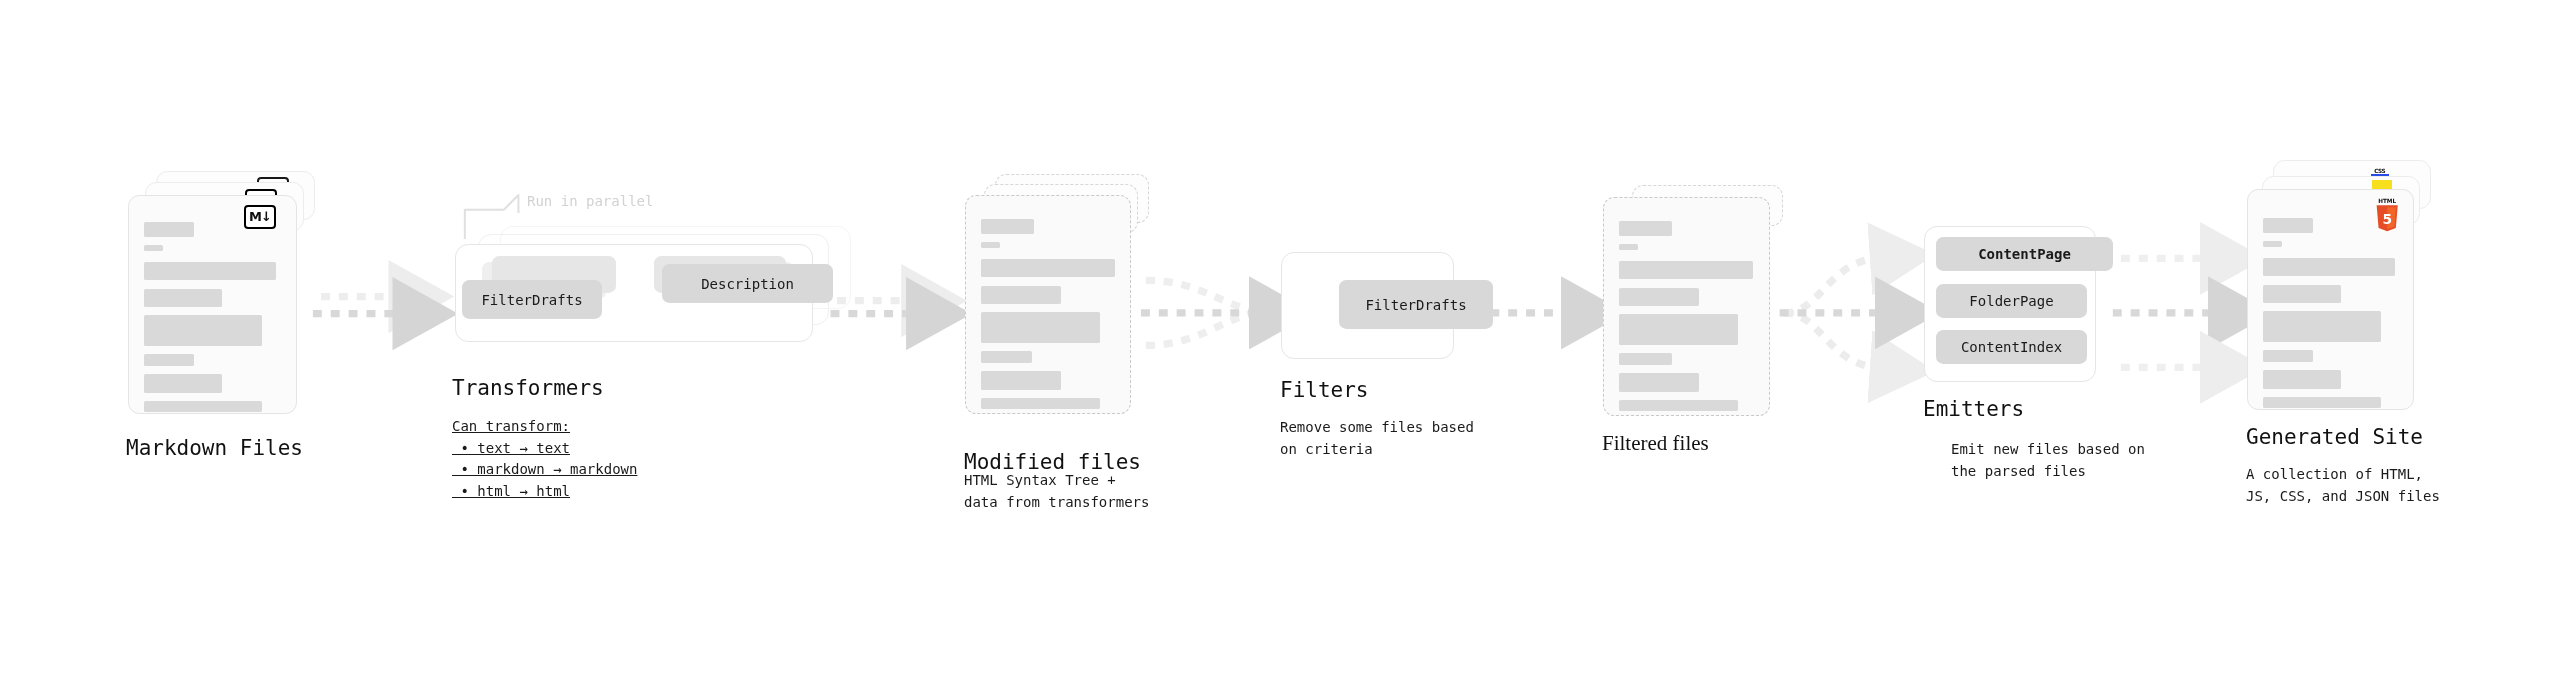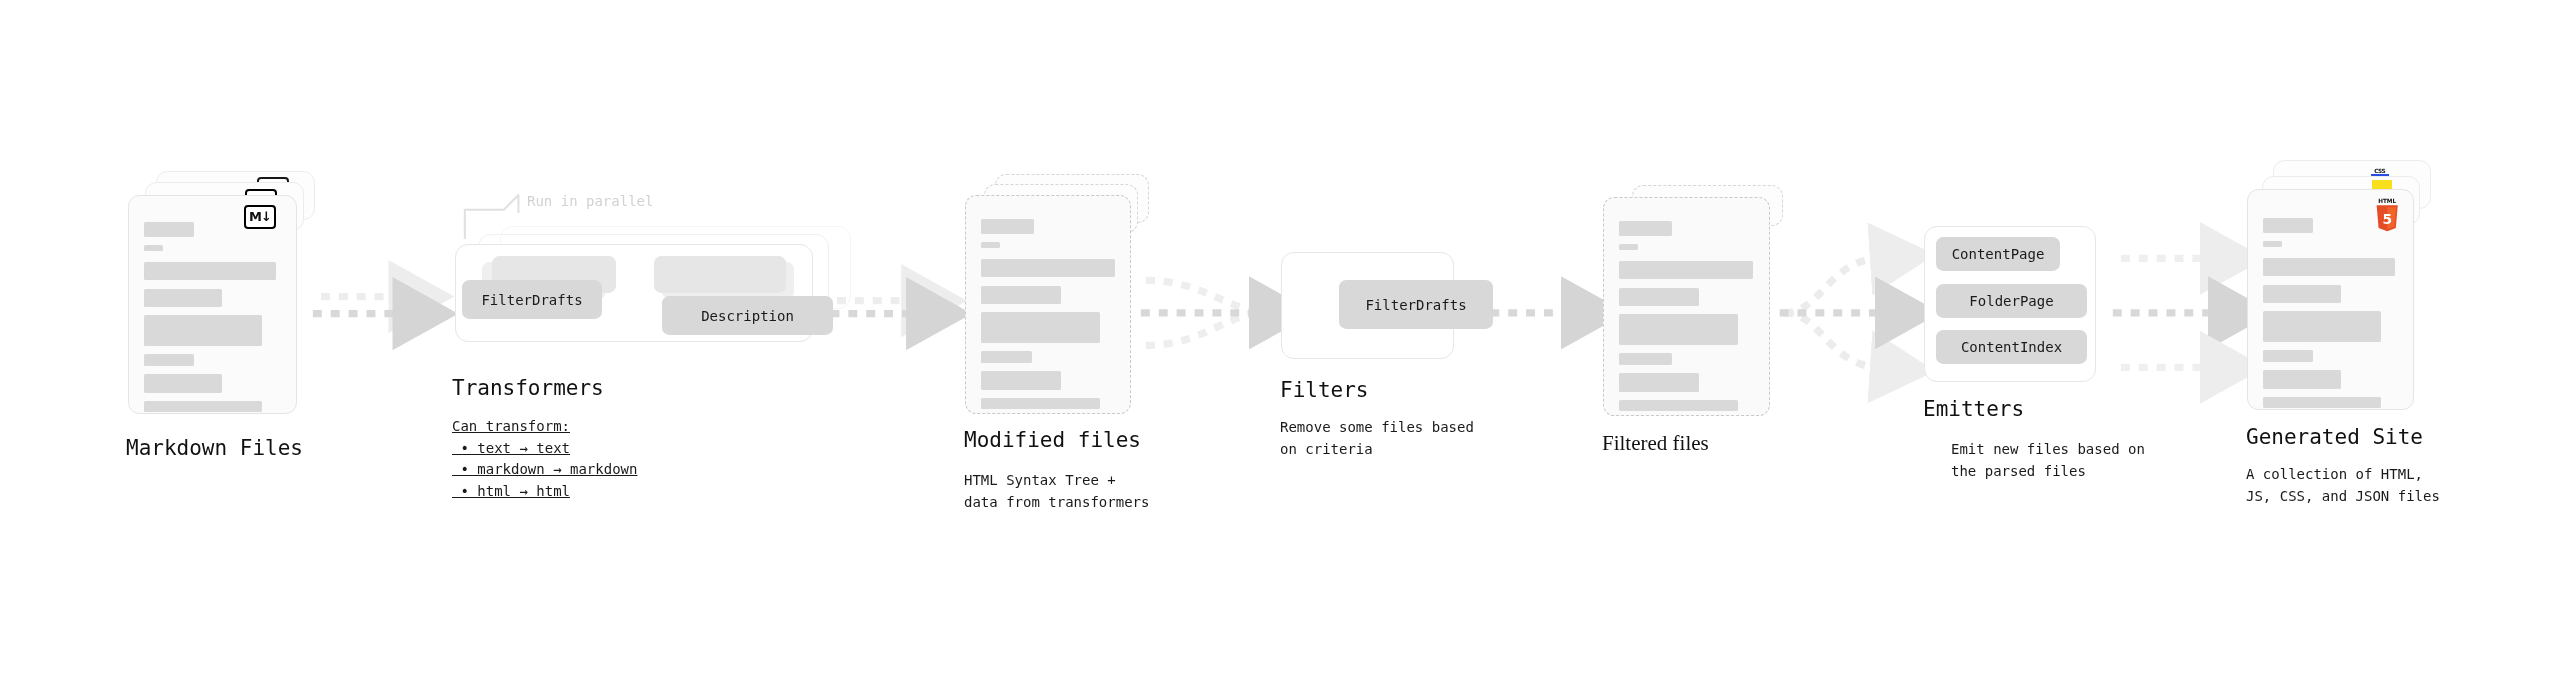--- a/index.html
+++ b/index.html
@@ -151,21 +151,21 @@
   <div class="gbox faint2" style="left:500px;top:226px;width:351px;height:83px;"></div>
   <div class="gbox faint" style="left:478px;top:234px;width:351px;height:91px;"></div>
   <div class="gbox" style="left:455px;top:244px;width:358px;height:98px;"></div>
 
   <div class="chip g2" style="left:482px;top:262px;width:124px;height:37px;"></div>
   <div class="chip g1" style="left:492px;top:256px;width:124px;height:37px;"></div>
   <div class="chip" style="left:462px;top:280px;width:140px;height:39px;">FilterDrafts</div>
 
   <div class="chip g2" style="left:662px;top:262px;width:132px;height:37px;"></div>
   <div class="chip g1" style="left:654px;top:256px;width:132px;height:37px;"></div>
-  <div class="chip" style="left:662px;top:296px;width:171px;height:39px;">Description</div>
+  <div class="chip" style="left:662px;top:264px;width:171px;height:39px;">Description</div>
 
   <div class="title" style="left:452px;top:376px;">Transformers</div>
   <div class="desc" style="left:452px;top:416px;text-decoration:underline;">Can transform:
  • text → text
  • markdown → markdown
  • html → html</div>
 </div>
 
 <div class="stage">
   <div class="stack-shadow dashed" style="left:995px;top:174px;width:154px;height:49px;"></div>
@@ -176,21 +176,21 @@
       <div class="bar" style="width:53px;height:14.6px;"></div>
       <div class="bar" style="width:19.5px;height:6.5px;margin-bottom:10.6px;"></div>
       <div class="bar" style="width:134px;height:18.7px;"></div>
       <div class="bar" style="width:80px;height:18.7px;"></div>
       <div class="bar" style="width:119px;height:31px;"></div>
       <div class="bar" style="width:51px;height:11.4px;"></div>
       <div class="bar" style="width:80px;height:18.7px;"></div>
       <div class="bar" style="width:119px;height:11.4px;"></div>
     </div>
   </div>
-  <div class="title" style="left:964px;top:428px;">Modified files</div>
+  <div class="title" style="left:964px;top:450px;">Modified files</div>
   <div class="desc" style="left:964px;top:470px;">HTML Syntax Tree +
 data from transformers</div>
 </div>
 
 <div class="stage">
   <div class="gbox" style="left:1281px;top:252px;width:173px;height:107px;"></div>
   <div class="chip" style="left:1339px;top:280px;width:154px;height:49px;">FilterDrafts</div>
   <div class="title" style="left:1280px;top:378px;">Filters</div>
   <div class="desc" style="left:1280px;top:417px;">Remove some files based
 on criteria</div>
@@ -208,21 +208,21 @@
       <div class="bar" style="width:53px;height:11.4px;"></div>
       <div class="bar" style="width:80px;height:18.7px;"></div>
       <div class="bar" style="width:119px;height:11.4px;"></div>
     </div>
   </div>
   <div class="title" style="left:1602px;top:431px;font-family:Liberation Serif, serif;">Filtered files</div>
 </div>
 
 <div class="stage">
   <div class="gbox" style="left:1924px;top:226px;width:172px;height:156px;"></div>
-  <div class="chip" style="left:1936px;top:237px;width:124px;height:34px;">ContentPage</div>
+  <div class="chip" style="left:1936px;top:237px;width:177px;height:34px;font-weight:bold;">ContentPage</div>
   <div class="chip" style="left:1936px;top:284px;width:151px;height:34px;">FolderPage</div>
   <div class="chip" style="left:1936px;top:330px;width:151px;height:34px;">ContentIndex</div>
   <div class="title" style="left:1923px;top:397px;">Emitters</div>
   <div class="desc" style="left:1923px;top:439px;margin-left:28px;">Emit new files based on
 the parsed files</div>
 </div>
 
 <div class="stage">
   <div class="stack-shadow" style="left:2273px;top:160px;width:158px;height:49px;"></div>
 

